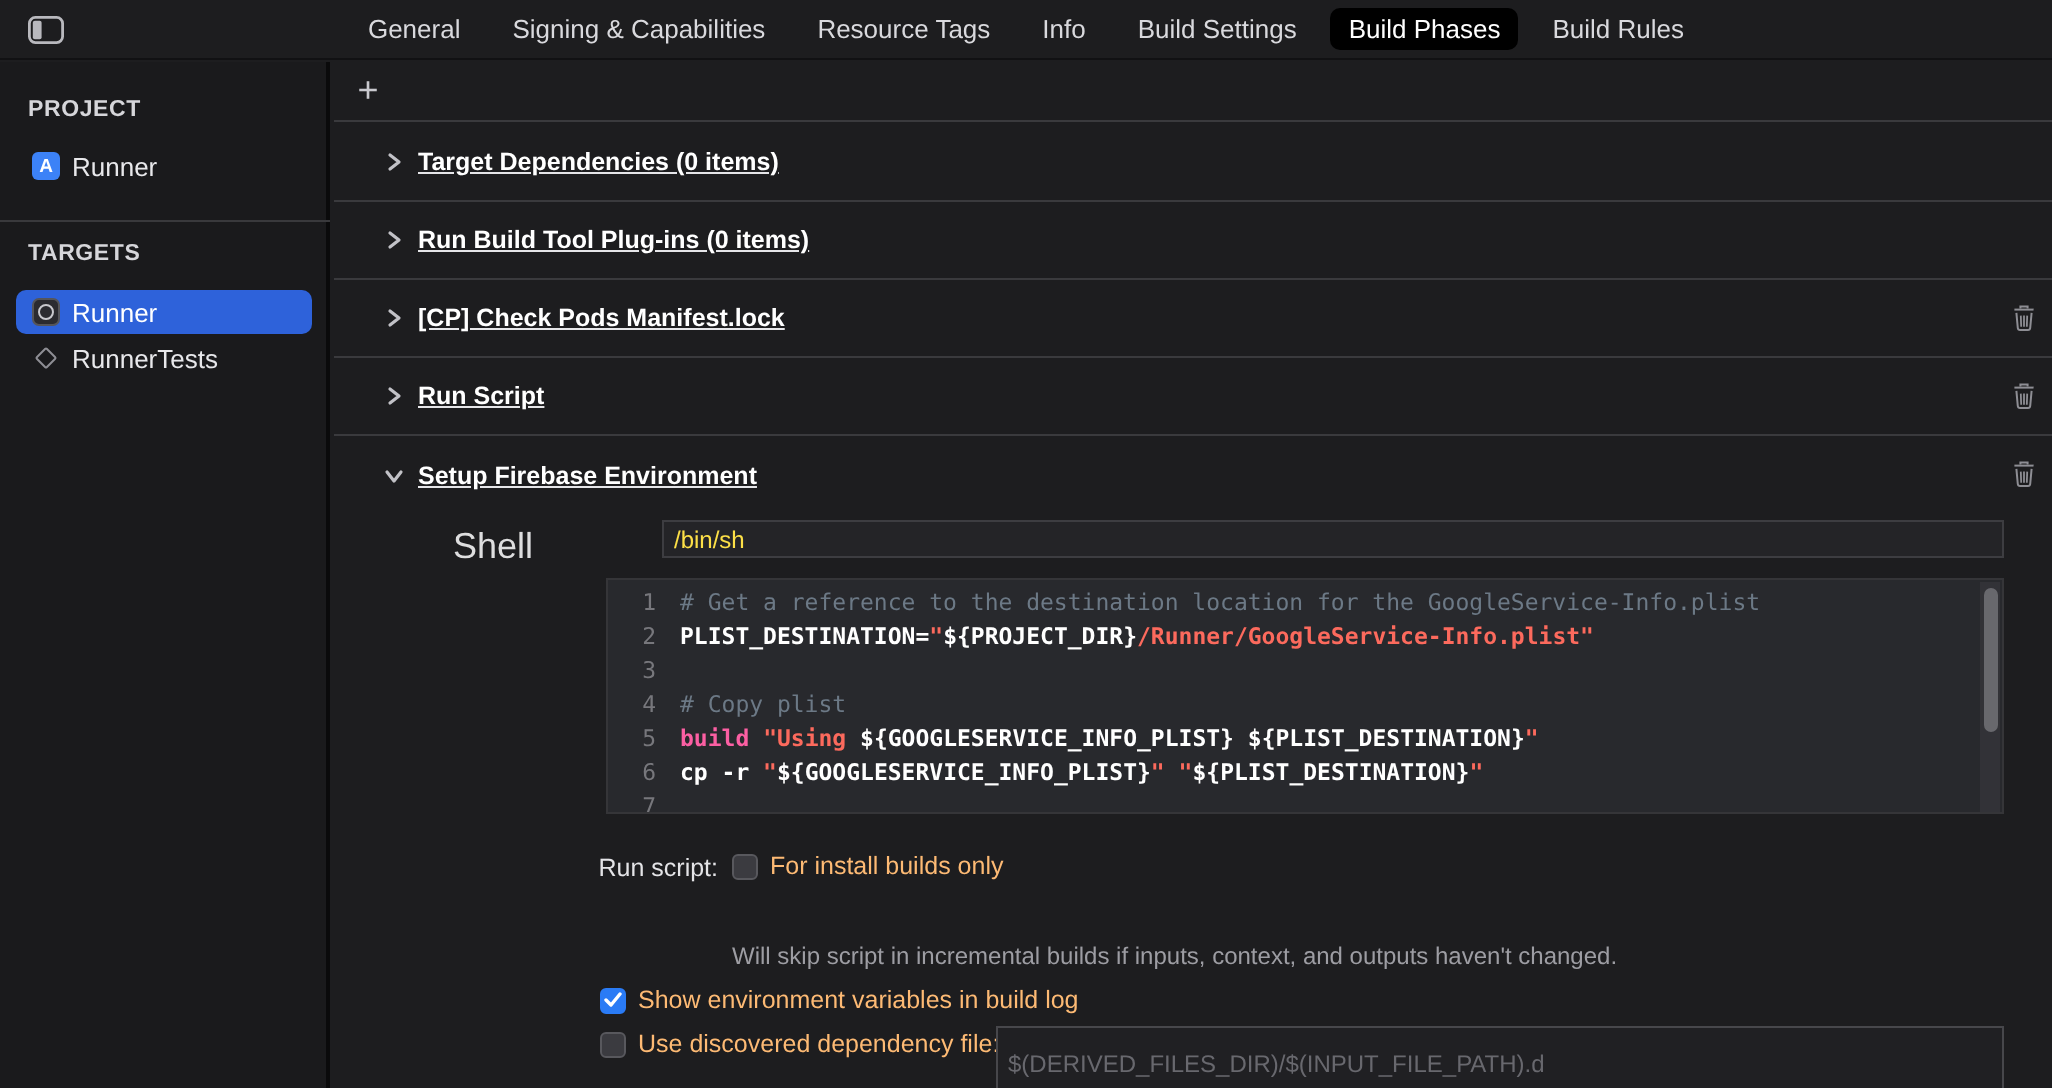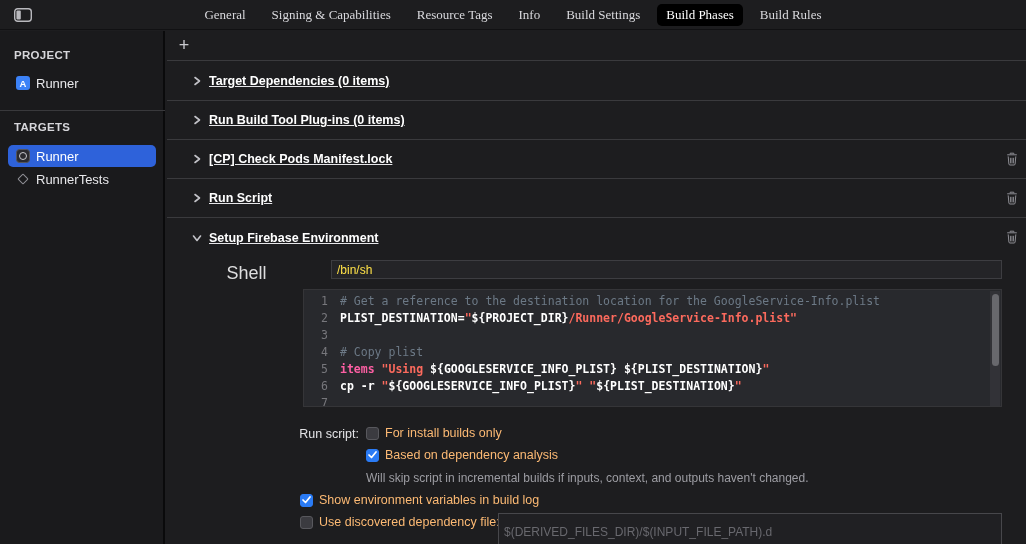--- a/index.html
+++ b/index.html
@@ -16,21 +16,21 @@
     background:#1d1d1f; border-bottom:1px solid #111113;
     display:flex; align-items:center;
   }
   .nav-toggle {
     position:absolute; left:13px; top:6px; width:20px; height:17px;
     background:none; border:none; cursor:pointer; display:flex; align-items:center; justify-content:center;
   }
   .tabs { flex:1; display:flex; justify-content:center; align-items:center; gap:8px; }
   .tab {
     padding:3px 9px; border-radius:5px; color:#d9d9dd; font-size:13px;
-    background:none; border:none; font-family:Liberation Serif, serif; cursor:pointer; white-space:nowrap;
+    background:none; border:none; font-family:Liberation Sans, sans-serif; cursor:pointer; white-space:nowrap;
   }
   .tab.selected { background:#000000; color:#ffffff; }
 
   
   .sidebar {
     position:absolute; left:0; top:31px; width:165px; height:513px;
     background:#1a1a1c; border-right:2px solid #0a0a0b;
   }
   .side-header {
     position:absolute; left:14px; font-size:11.5px; font-weight:bold;
@@ -269,46 +269,38 @@
 
       <span class="shell-label">Shell</span>
       <input class="shell-input" value="/bin/sh" style="">
 
       <div class="code-editor">
         <div>
             <div class="code-line"><span class="gutter">1</span><span class="code"><span class="tk-comment"># Get a reference to the destination location for the GoogleService-Info.plist</span></span></div>
             <div class="code-line"><span class="gutter">2</span><span class="code"><span class="tk-plain">PLIST_DESTINATION=</span><span class="tk-string">"</span><span class="tk-plain">${PROJECT_DIR}</span><span class="tk-string">/Runner/GoogleService-Info.plist"</span></span></div>
             <div class="code-line"><span class="gutter">3</span><span class="code"></span></div>
             <div class="code-line"><span class="gutter">4</span><span class="code"><span class="tk-comment"># Copy plist</span></span></div>
-            <div class="code-line"><span class="gutter">5</span><span class="code"><span class="tk-keyword">items</span><span class="tk-plain"> </span><span class="tk-string">"Using </span><span class="tk-plain">${GOOGLESERVICE_INFO_PLIST}</span><span class="tk-plain"> </span><span class="tk-plain">${PLIST_DESTINATION}</span><span class="tk-string">"</span></span></div>
+            <div class="code-line"><span class="gutter">5</span><span class="code"><span class="tk-keyword">build</span><span class="tk-plain"> </span><span class="tk-string">"Using </span><span class="tk-plain">${GOOGLESERVICE_INFO_PLIST}</span><span class="tk-plain"> </span><span class="tk-plain">${PLIST_DESTINATION}</span><span class="tk-string">"</span></span></div>
             <div class="code-line"><span class="gutter">6</span><span class="code"><span class="tk-plain">cp -r </span><span class="tk-string">"</span><span class="tk-plain">${GOOGLESERVICE_INFO_PLIST}</span><span class="tk-string">"</span><span class="tk-plain"> </span><span class="tk-string">"</span><span class="tk-plain">${PLIST_DESTINATION}</span><span class="tk-string">"</span></span></div>
             <div class="code-line"><span class="gutter">7</span><span class="code"></span></div>
           </div>
         <div class="editor-scrollbar">
           <div class="editor-thumb"></div>
         </div>
       </div>
 
       <span class="run-script-label">Run script:</span>
 
       <div class="opt-row" style="left:199px; top:171px">
         <span class="cb">
           
         </span>
         <span class="opt-label">For install builds only</span>
       </div>
 
-      <div class="opt-row" style="left:199px; top:193px">
-        <span class="cb on">
-          <svg width="9" height="8" viewBox="0 0 9 8">
-              <polyline points="1,4 3.5,6.5 8,1" fill="none" stroke="#ffffff" stroke-width="1.7" stroke-linecap="round" stroke-linejoin="round"></polyline>
-            </svg>
-        </span>
-        <span class="opt-label">Based on dependency analysis</span>
-      </div>
 
       <div class="note">Will skip script in incremental builds if inputs, context, and outputs haven't changed.</div>
 
       <div class="opt-row" style="left:133px; top:238px">
         <span class="cb on">
           <svg width="9" height="8" viewBox="0 0 9 8">
               <polyline points="1,4 3.5,6.5 8,1" fill="none" stroke="#ffffff" stroke-width="1.7" stroke-linecap="round" stroke-linejoin="round"></polyline>
             </svg>
         </span>
         <span class="opt-label">Show environment variables in build log</span>

